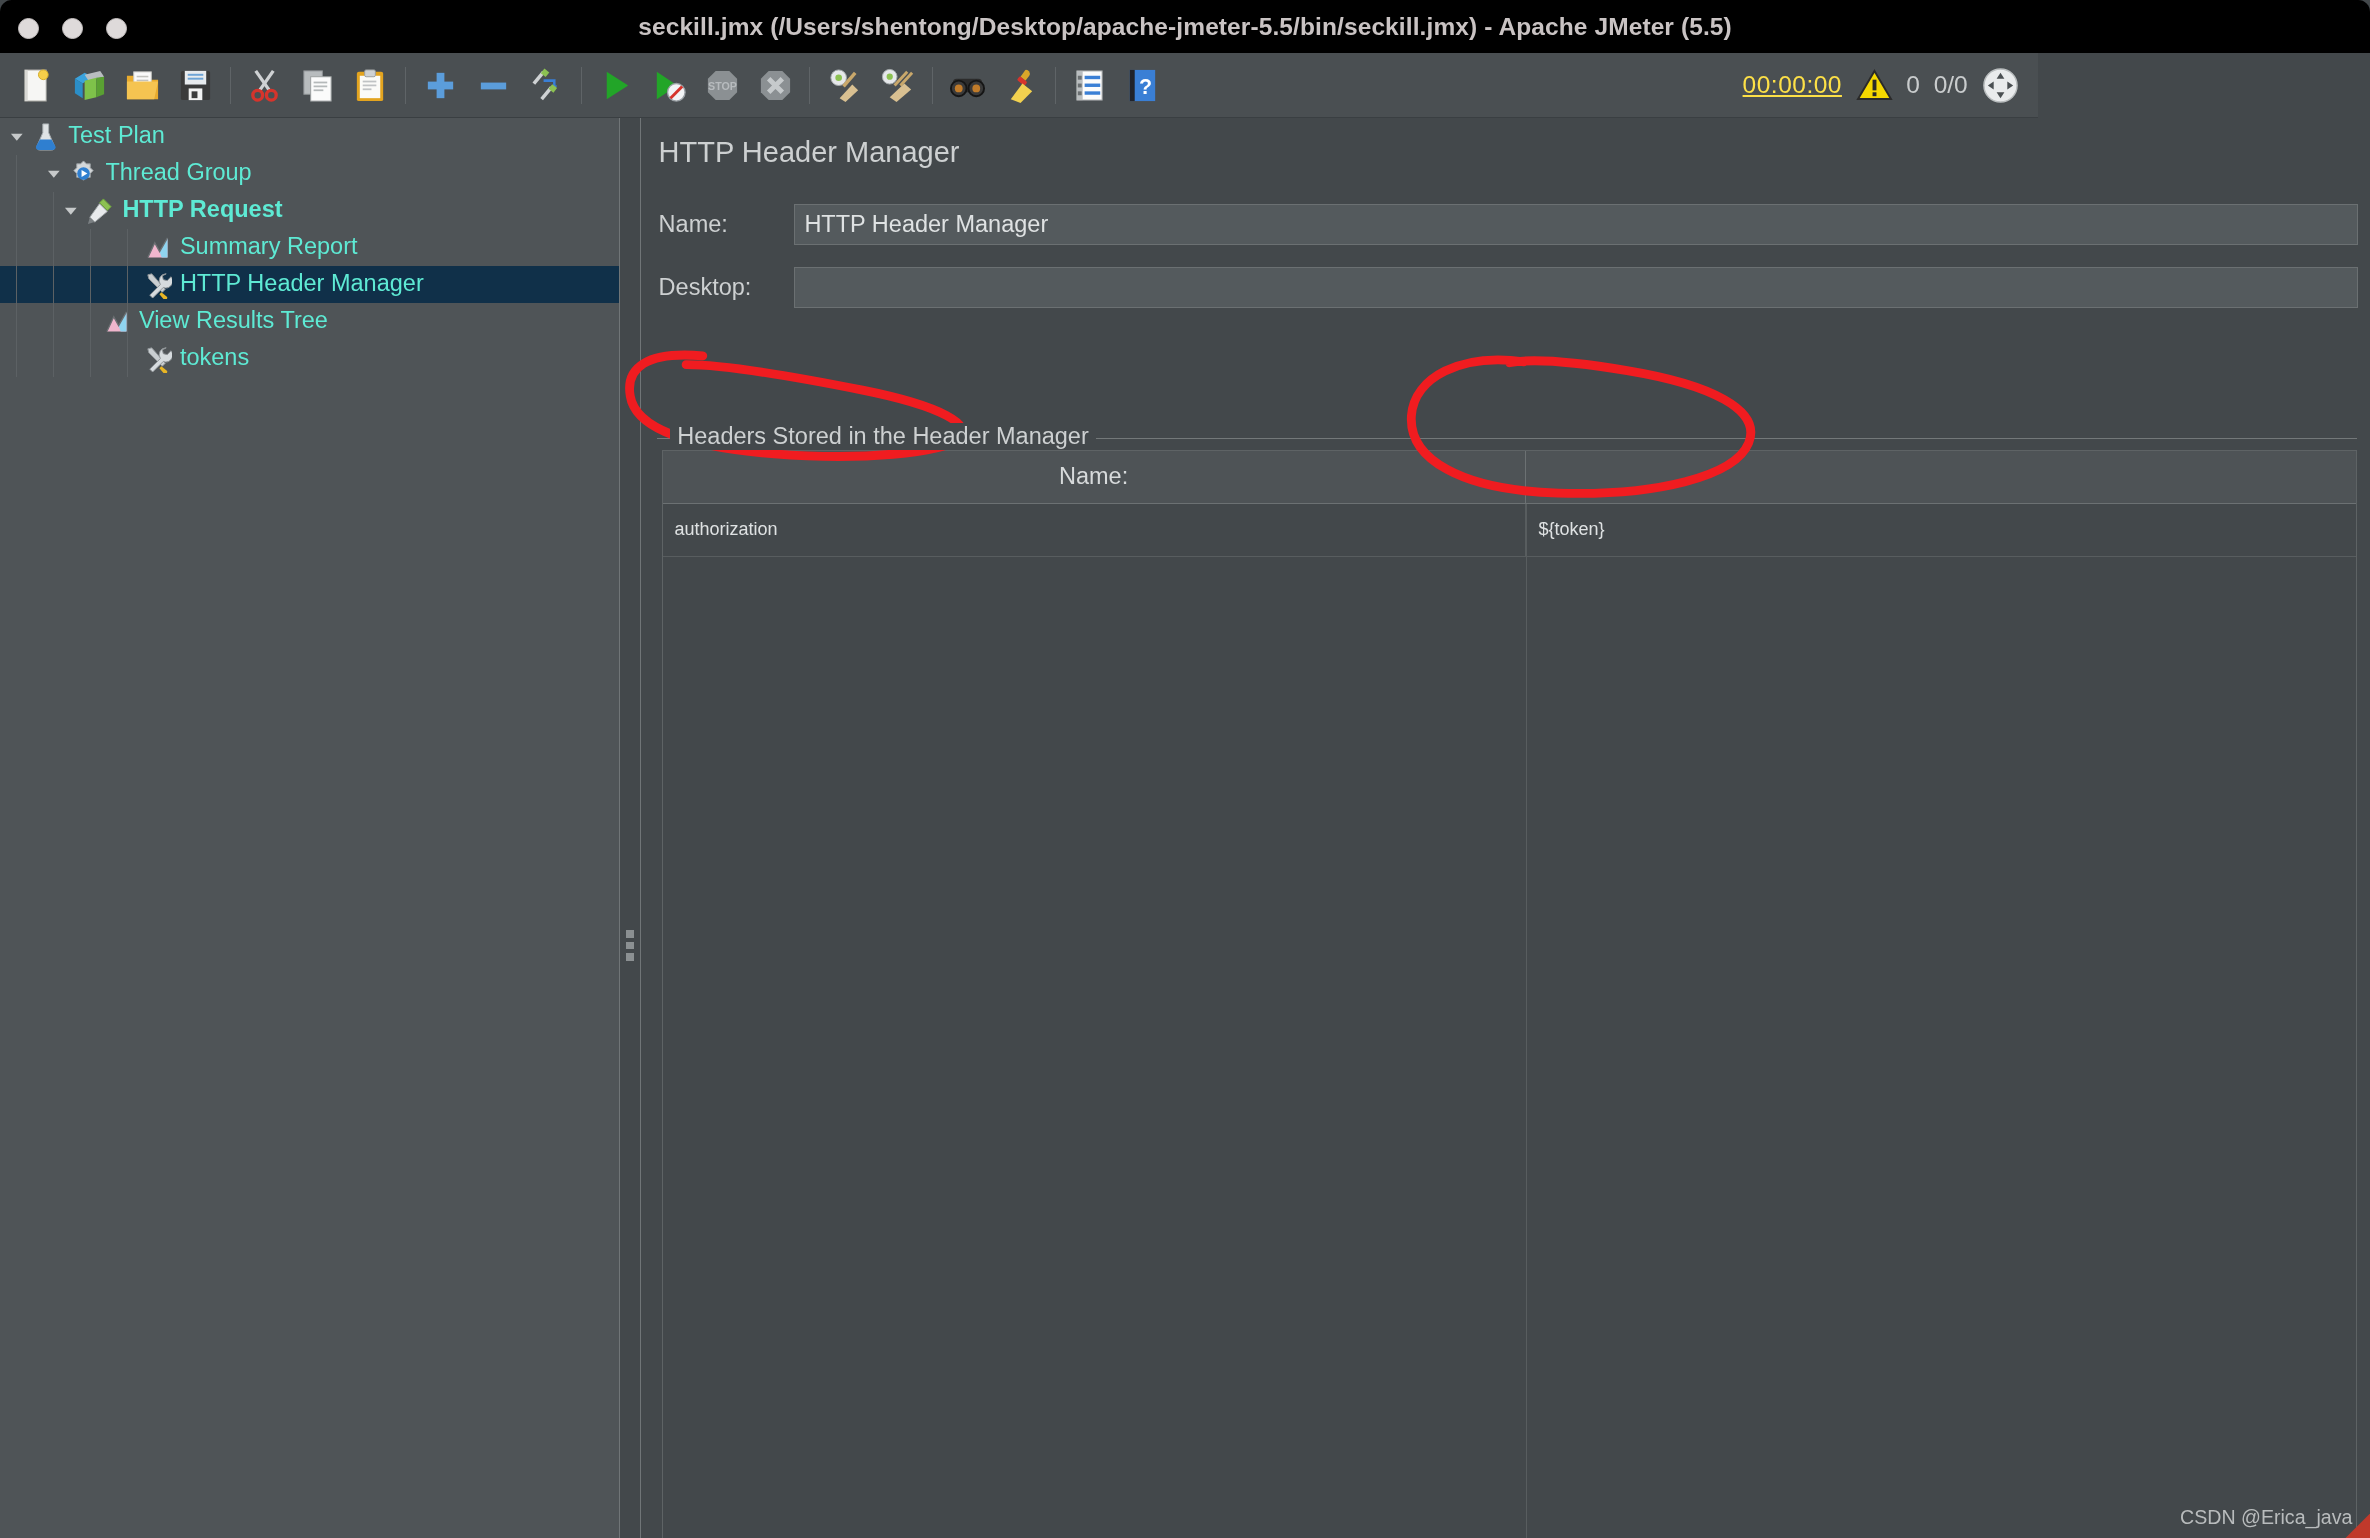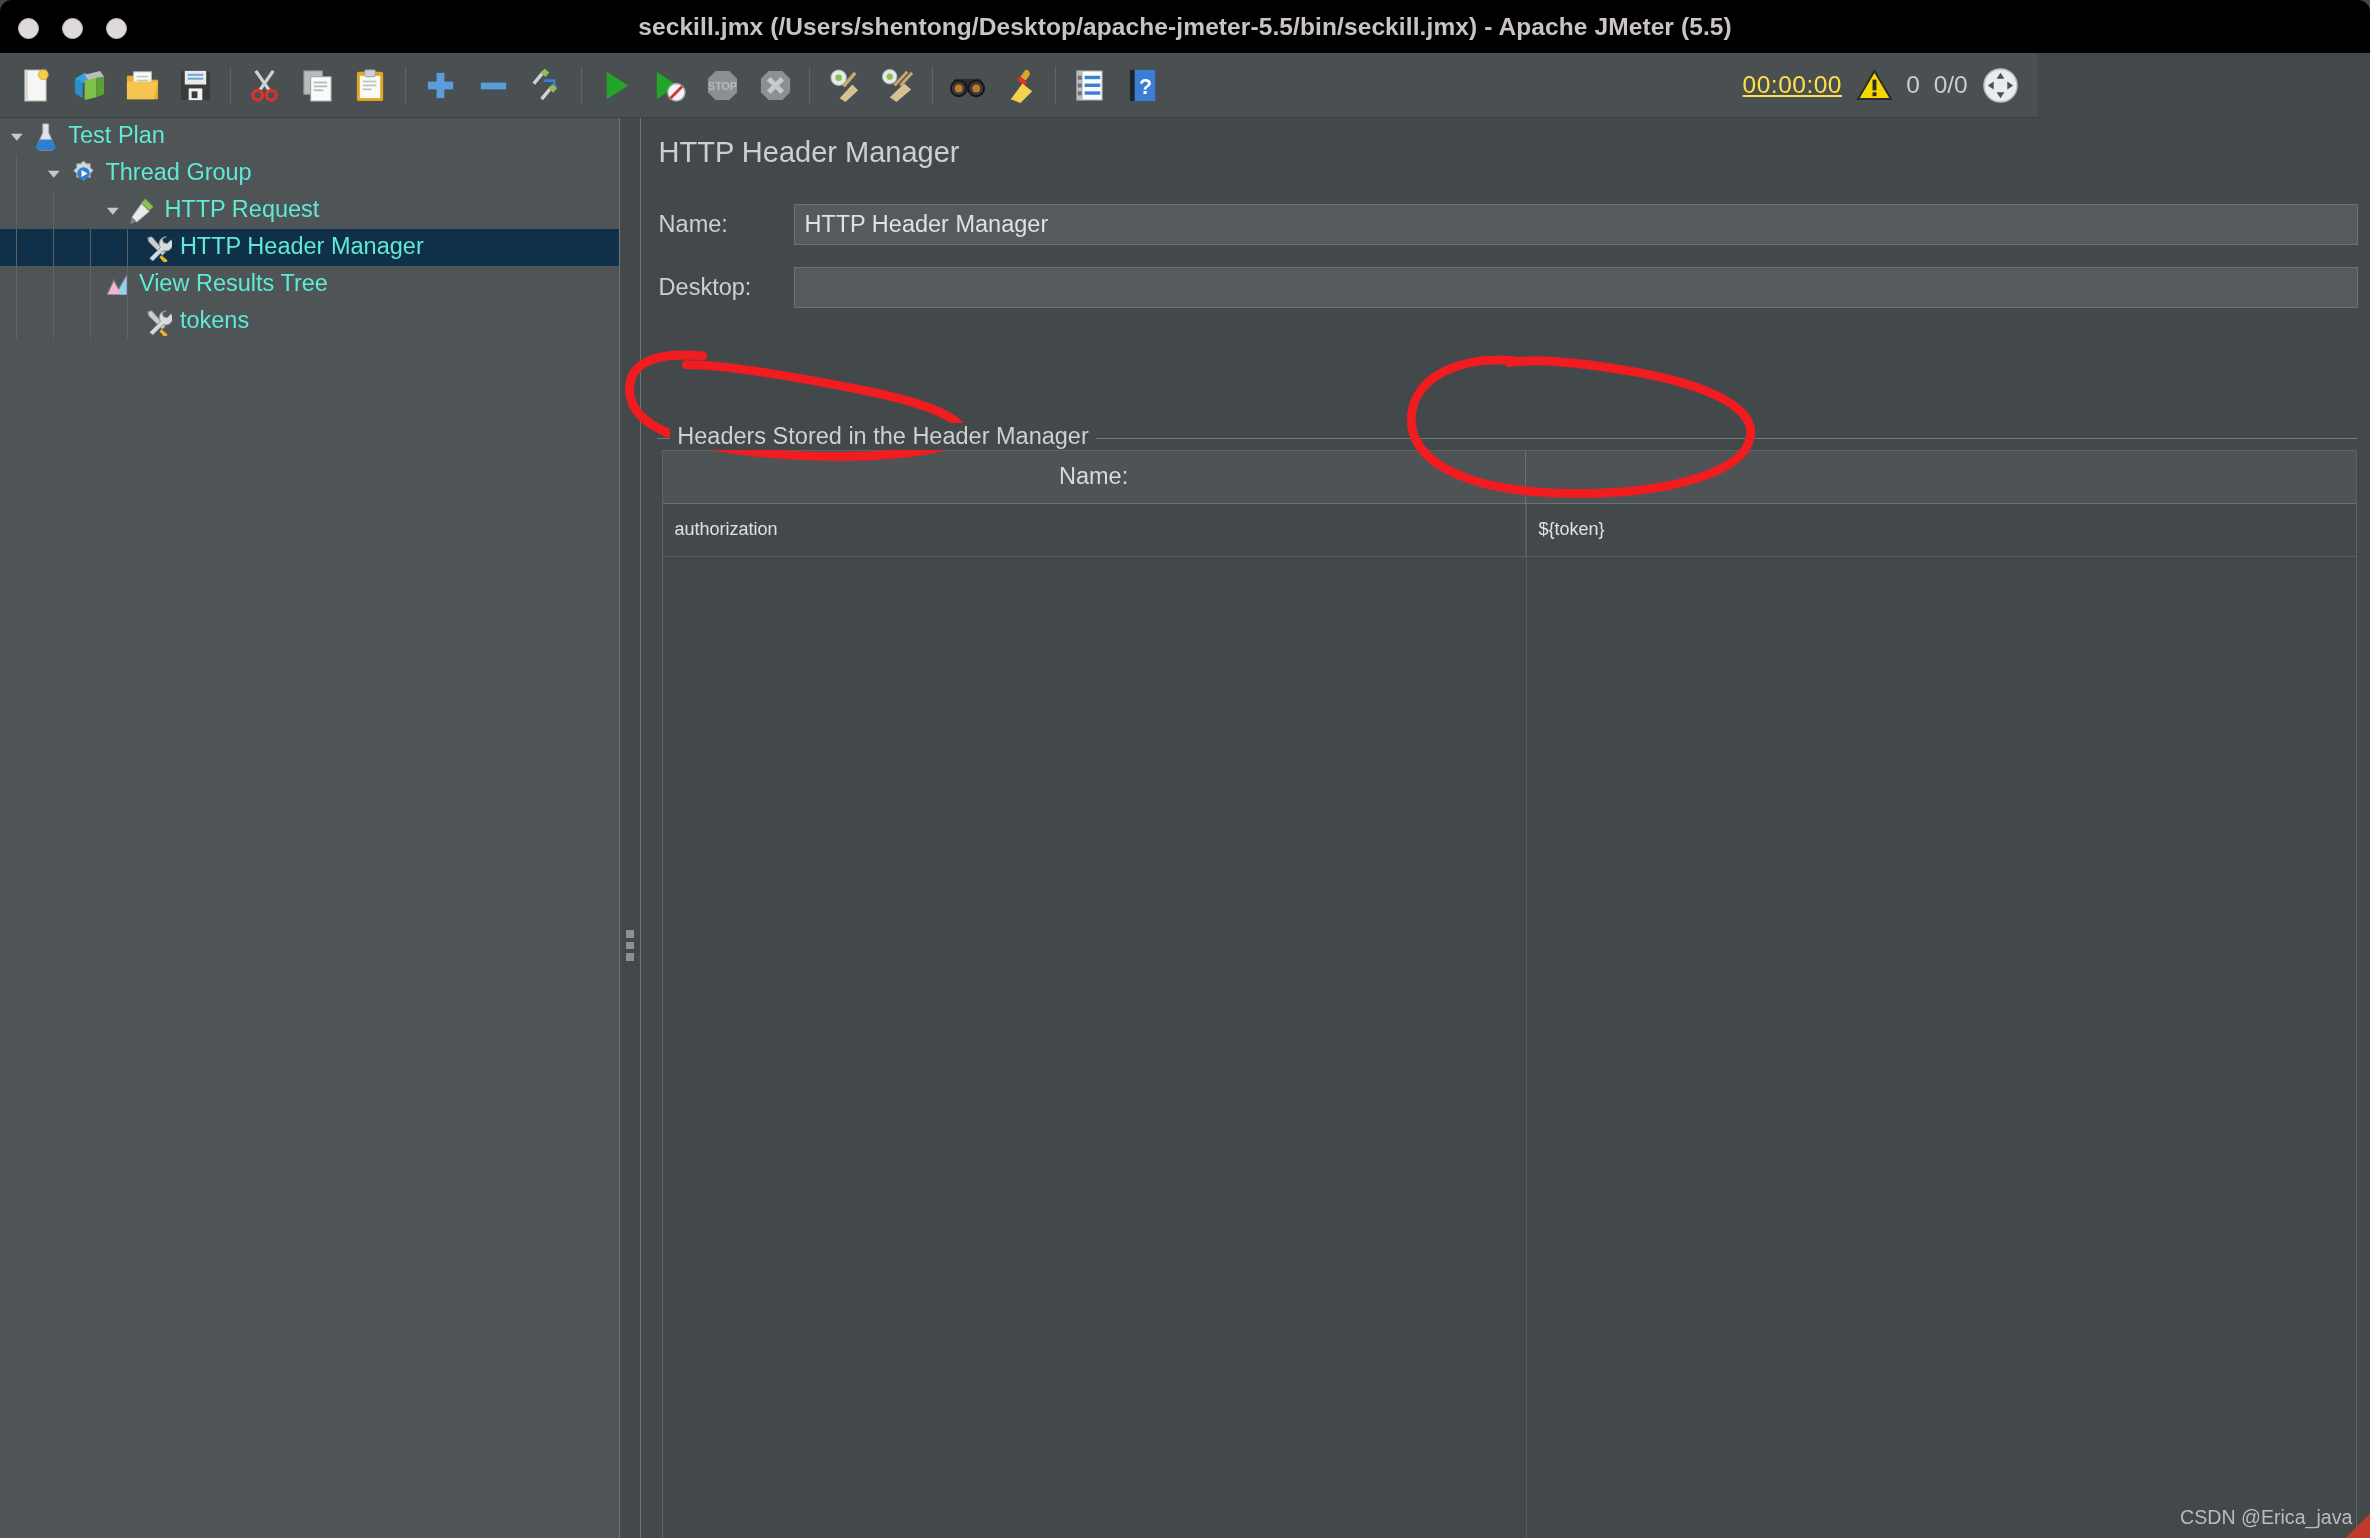--- a/index.html
+++ b/index.html
@@ -473,40 +473,56 @@
       <div class="node-icon">
         <svg width="29" height="29" viewBox="0 0 30 30">
           <path d="M15 2 l3 3 h4 v4 l3 3 l-3 3 v4 h-4 l-3 3 l-3 -3 h-4 v-4 l-3 -3 l3 -3 v-4 h4 z" fill="#d3d7d9" stroke="#9aa0a3"></path>
           <circle cx="15" cy="15" r="6.5" fill="#2f7fd0"></circle>
           <path d="M13 11.5 L19 15 L13 18.5 Z" fill="#ffffff"></path>
         </svg>
       </div>
       <div class="node-label">Thread Group</div>
     </div>
 
-    <div class="tree-row" style="padding-left:100px;">
+    <div class="tree-row" style="padding-left:58px;font-weight:bold;">
       <div class="guides">
           <div class="guide" style="left:15.7px;"></div>
           <div class="guide" style="left:53px;"></div>
         </div>
       <div class="twisty">
         <svg width="17.6" height="17.6" viewBox="0 0 18 18">
             <path d="M3 6 L15 6 L9 13 Z" fill="#c6c9ca"></path>
           </svg>
       </div>
       <div class="node-icon">
         <svg width="29" height="29" viewBox="0 0 30 30">
           <path d="M18 3 l8 8 l-4 4 l-8 -8 z" fill="#8cc152" stroke="#6ba13c"></path>
           <path d="M14 8 l8 8 l-13 11 l-5 -5 z" fill="#e8eaec" stroke="#a8adaf"></path>
           <path d="M4 22 l5 5 l-7 2 z" fill="#7a7f82"></path>
         </svg>
       </div>
       <div class="node-label">HTTP Request</div>
     </div>
 
+    <div class="tree-row" style="padding-left:141px;">
+      <div class="guides">
+          <div class="guide" style="left:15.7px;"></div>
+          <div class="guide" style="left:53px;"></div>
+          <div class="guide" style="left:90px;"></div>
+          <div class="guide" style="left:127px;"></div>
+        </div>
+      <div class="node-icon">
+        <svg width="27.4" height="27.4" viewBox="0 0 28 28">
+          <path d="M4 24 L11 9 L16 18 L24 4 L24 24 Z" fill="#f0b6cd"></path>
+          <path d="M16 18 L24 4 L24 24 L18 24 Z" fill="#8fd4f0"></path>
+          <path d="M4 24 L11 9 L16 18 L24 4" stroke="#6a6f72" stroke-width="1.4" fill="none"></path>
+        </svg>
+      </div>
+      <div class="node-label">Summary Report</div>
+    </div>
 
     <div class="tree-row selected" style="padding-left:141px;">
       <div class="guides">
           <div class="guide" style="left:15.7px;"></div>
           <div class="guide" style="left:53px;"></div>
           <div class="guide" style="left:90px;"></div>
           <div class="guide" style="left:127px;"></div>
         </div>
       <div class="node-icon">
         <svg width="29" height="29" viewBox="0 0 30 30">

